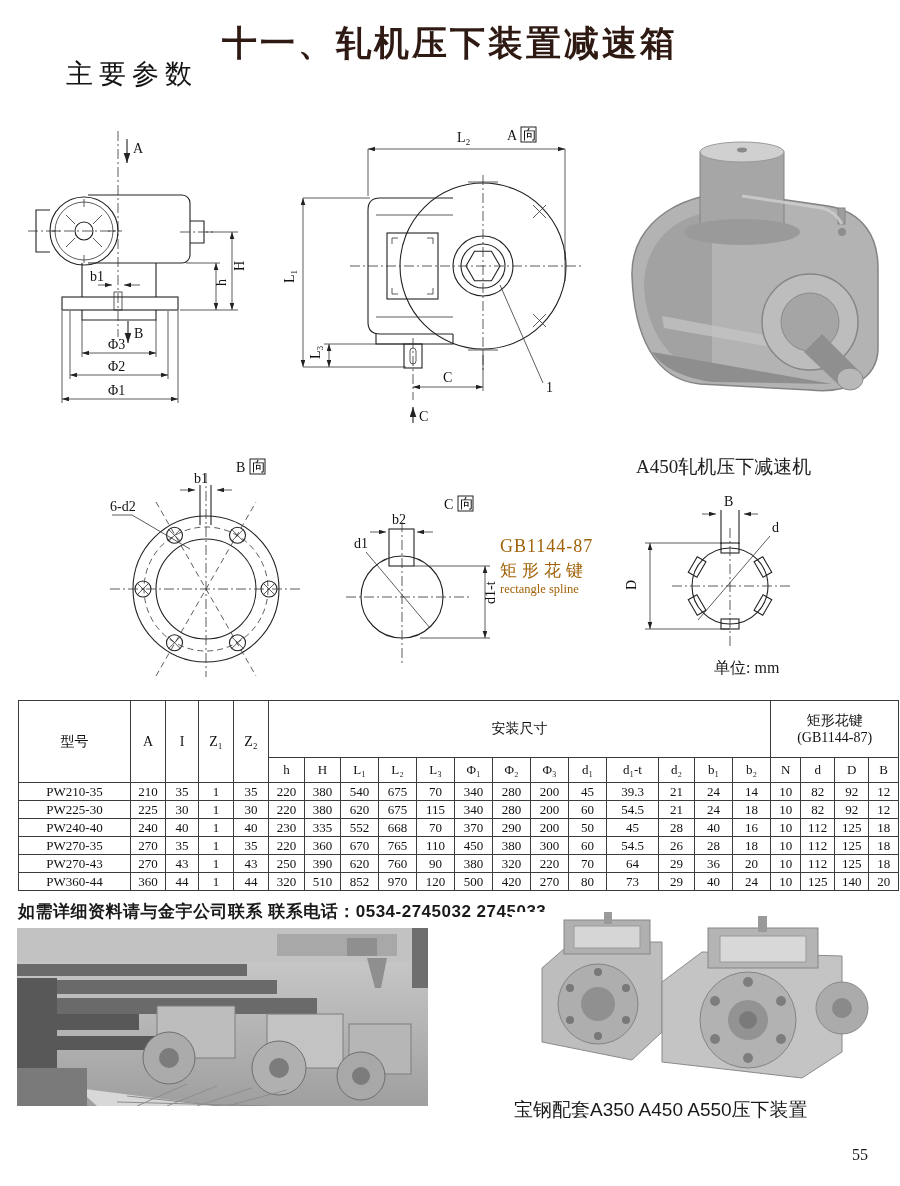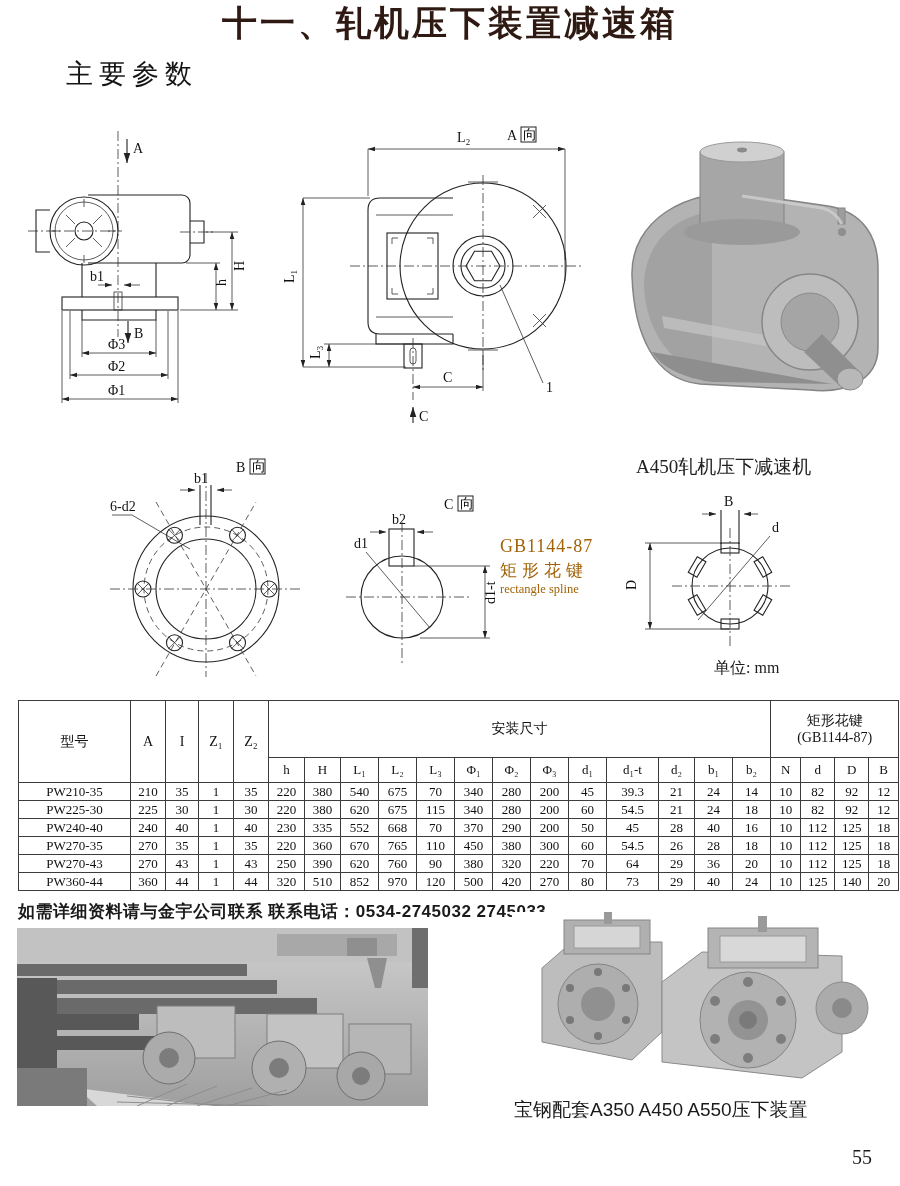--- a/index.html
+++ b/index.html
@@ -1,31 +1,31 @@
 <!DOCTYPE html>
 <html><head>
 <meta charset="utf-8">
 <style>
   html,body{margin:0;padding:0;background:#e8e8e8;}
   .page{position:relative;width:900px;height:1186px;background:#ffffff;overflow:hidden;
         font-family:"Liberation Sans",sans-serif;color:#1a1a1a;}
   .abs{position:absolute;}
-  .page-title{top:0;left:0;width:900px;text-align:center;font-size:35px;font-weight:bold;
+  .page-title{top:20px;left:0;width:900px;text-align:center;font-size:35px;font-weight:bold;
               letter-spacing:3px;color:#2e1a12;}
   .page-subtitle{top:56px;left:66px;font-size:27px;font-weight:500;letter-spacing:6px;color:#141414;}
   .caption{font-family:"Liberation Serif",serif;font-size:19px;color:#222;margin-top:48px;}
   .unit-label{top:658px;left:714px;font-family:"Liberation Serif",serif;font-size:16px;text-align:center;}
   .gb-block{top:536px;left:500px;width:180px;font-family:"Liberation Serif",serif;color:#a16207;}
   .gb-std{font-size:18px;letter-spacing:1px;}
   .gb-cn{font-size:17px;letter-spacing:5px;margin-top:2px;}
   .gb-en{font-size:12.5px;margin-top:0;}
   .gb-items{margin-top:9px;font-size:12.5px;line-height:19px;letter-spacing:1px;}
   .contact{top:900px;left:18px;font-size:17px;font-weight:600;letter-spacing:0.5px;}
   .bottom-caption{top:1096px;left:514px;font-size:19px;font-weight:500;line-height:28px;}
-  .page-number{top:1146px;left:852px;font-family:"Liberation Serif",serif;font-size:20px;}
+  .page-number{top:1146px;left:852px;font-family:"Liberation Serif",serif;font-size:16px;}
   
   .ptable-wrap{top:700px;left:18px;}
   table.ptable{border-collapse:collapse;table-layout:fixed;width:880px;
                font-family:"Liberation Serif",serif;font-size:13px;color:#111;}
   table.ptable th,table.ptable td{border:1px solid #3c3c3c;text-align:center;padding:0;
                font-weight:normal;overflow:hidden;white-space:nowrap;}
   tr.h1 th{height:56px;font-size:14px;}
   tr.h2 th{height:24px;}
   table.ptable tbody tr{height:18px;}
   .grp{line-height:17px;}

